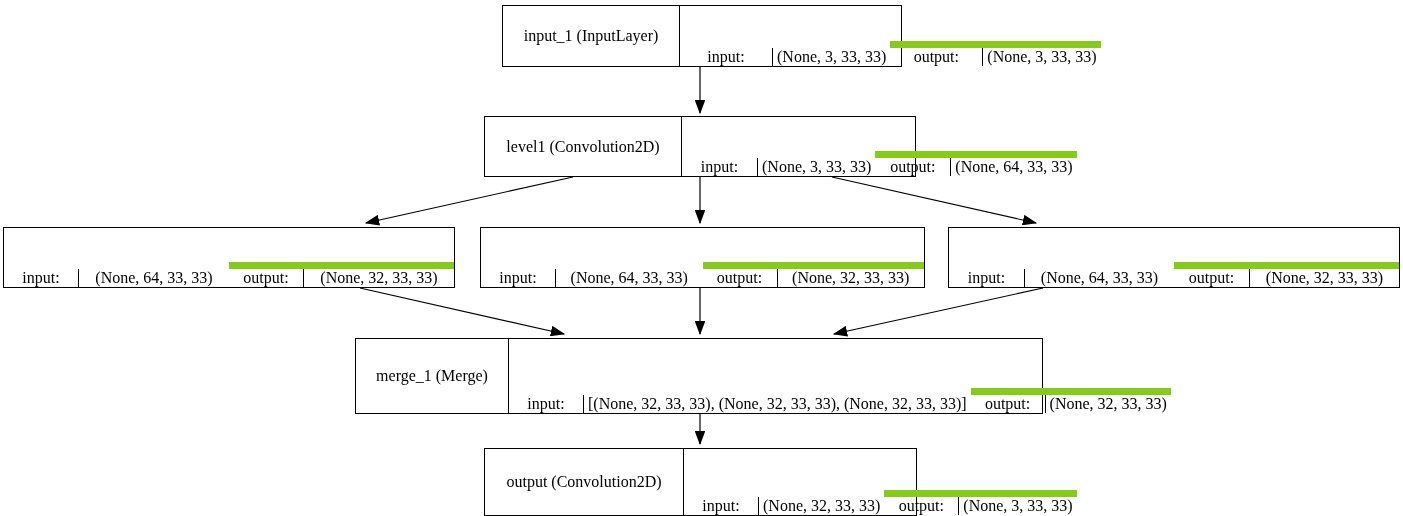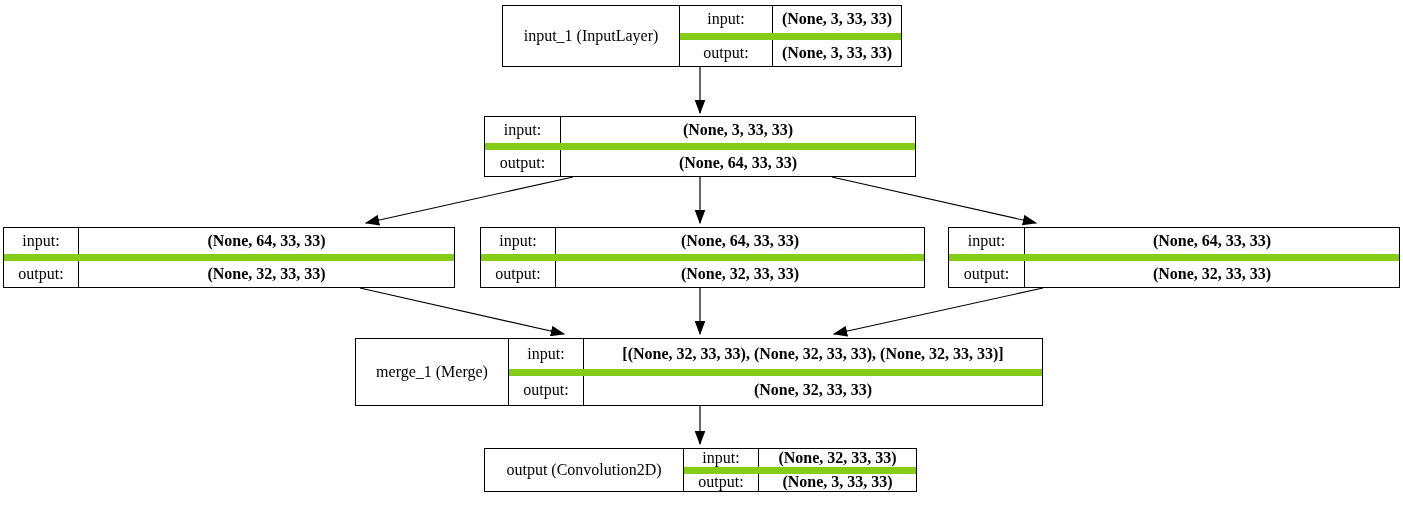--- a/index.html
+++ b/index.html
@@ -31,23 +31,24 @@
     align-items: center;
     justify-content: center;
     border-right: 1px solid #000000;
     box-sizing: border-box;
     padding: 0 4px;
     overflow: hidden;
     text-align: center;
   }
   .io {
     display: flex;
-    flex-direction: column;
+    flex-direction: row;
     flex: 1;
     min-width: 0;
+    align-items: flex-end;
   }
   .io-row {
     display: flex;
     flex: 1;
     min-height: 0;
   }
   .io-row + .io-row {
     border-top: 7px solid #84cc16;
   }
   .io-label {
@@ -59,21 +60,20 @@
     box-sizing: border-box;
     padding: 0 4px;
   }
   .io-value {
     flex: 1;
     display: flex;
     align-items: center;
     justify-content: center;
     padding: 0 4px;
     overflow: hidden;
-    font-weight: bold;
   }
   #edge-layer {
     position: absolute;
     left: 0;
     top: 0;
     width: 1403px;
     height: 516px;
     pointer-events: none;
   }
   #edge-layer line {
@@ -110,20 +110,21 @@
         <div class="io-value">(None, 3, 33, 33)</div>
       </div>
       <div class="io-row">
         <div class="io-label">output:</div>
         <div class="io-value">(None, 3, 33, 33)</div>
       </div>
     </div>
   </div>
 
   <div class="node" style="left:484px; top:116px; width:432px; height:61px; --name-w:197px; --label-w:76px;">
+    <div class="name-cell">level1 (Convolution2D)</div>
     <div class="io">
       <div class="io-row">
         <div class="io-label">input:</div>
         <div class="io-value">(None, 3, 33, 33)</div>
       </div>
       <div class="io-row">
         <div class="io-label">output:</div>
         <div class="io-value">(None, 64, 33, 33)</div>
       </div>
     </div>
@@ -161,35 +162,35 @@
         <div class="io-label">input:</div>
         <div class="io-value">(None, 64, 33, 33)</div>
       </div>
       <div class="io-row">
         <div class="io-label">output:</div>
         <div class="io-value">(None, 32, 33, 33)</div>
       </div>
     </div>
   </div>
 
-  <div class="node" style="left:355px; top:338px; width:688px; height:68px; --name-w:153px; --label-w:75px;">
+  <div class="node" style="left:355px; top:338px; width:688px; height:76px; --name-w:153px; --label-w:75px;">
     <div class="name-cell">merge_1 (Merge)</div>
     <div class="io">
       <div class="io-row">
         <div class="io-label">input:</div>
         <div class="io-value">[(None, 32, 33, 33), (None, 32, 33, 33), (None, 32, 33, 33)]</div>
       </div>
       <div class="io-row">
         <div class="io-label">output:</div>
         <div class="io-value">(None, 32, 33, 33)</div>
       </div>
     </div>
   </div>
 
-  <div class="node" style="left:484px; top:448px; width:433px; height:44px; --name-w:199px; --label-w:75px;">
+  <div class="node" style="left:484px; top:448px; width:433px; height:68px; --name-w:199px; --label-w:75px;">
     <div class="name-cell">output (Convolution2D)</div>
     <div class="io">
       <div class="io-row">
         <div class="io-label">input:</div>
         <div class="io-value">(None, 32, 33, 33)</div>
       </div>
       <div class="io-row">
         <div class="io-label">output:</div>
         <div class="io-value">(None, 3, 33, 33)</div>
       </div>

